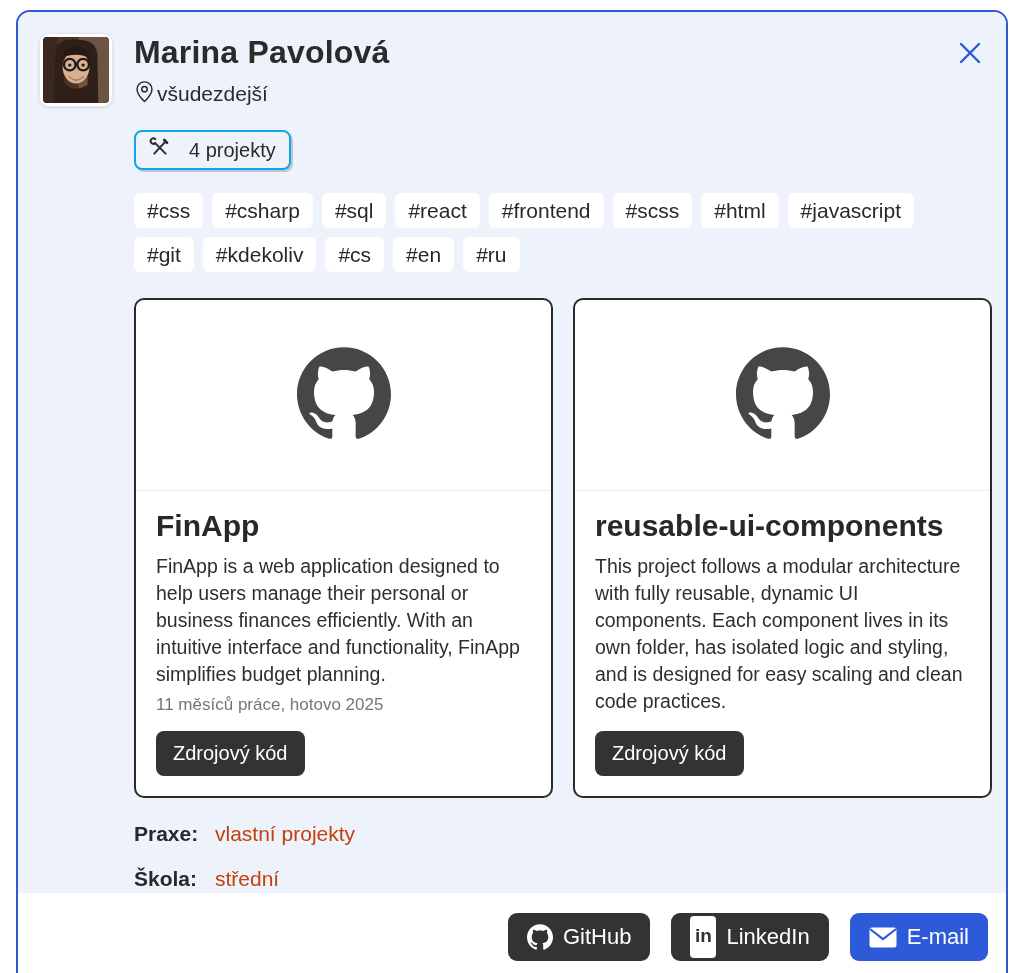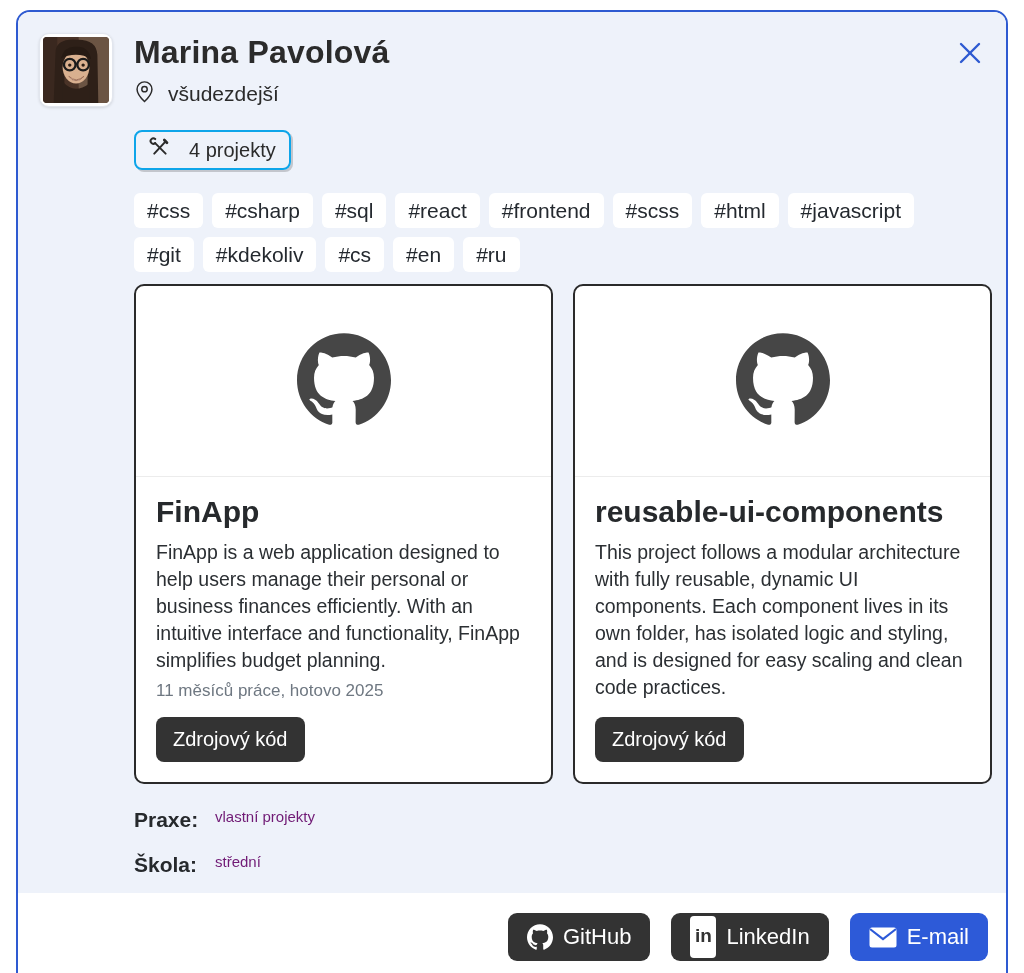--- a/index.html
+++ b/index.html
@@ -16,56 +16,56 @@
                background:transparent; border:none; cursor:pointer; display:flex;
                align-items:center; justify-content:center; }
 
   
   .header { display:flex; gap:21px; }
   .avatar-frame { width:74px; height:74px; background:#fff; border:1px solid #e2e6ee;
                   border-radius:10px; padding:3px; box-shadow:0 1px 3px rgba(0,0,0,.12); flex:none; }
   .avatar-frame svg { width:100%; height:100%; border-radius:4px; display:block; }
   .header-text { padding-top:1px; }
   .person-name { font-size:32px; font-weight:700; color:#2b2b2b; letter-spacing:.2px; }
-  .location-row { margin-top:9px; display:flex; align-items:center; gap:13px;
+  .location-row { margin-top:9px; display:flex; align-items:center; gap:2px;
                   font-size:21px; color:#2b2b2b; }
 
   .content { margin-left:95px; }
 
   
   .badge { margin-top:22px; display:inline-flex; align-items:center; gap:19px;
            border:2px solid #0ea5e9; border-radius:8px; padding:5px 13px;
            font-size:20px; color:#2b2b2b; background:transparent;
            box-shadow:2px 2px 0 rgba(0,0,0,.18); cursor:pointer; }
 
   
   .tags { margin-top:23px; display:flex; flex-wrap:wrap; gap:9px; max-width:858px; }
   .tag { background:#ffffff; border-radius:6px; padding:5px 13px; font-size:21px;
          color:#24292f; line-height:1.2; }
 
   
-  .cards { margin-top:12px; display:flex; gap:20px; width:858px; }
+  .cards { margin-top:26px; display:flex; gap:20px; width:858px; }
   .card { flex:1 1 0; background:#ffffff; border:2px solid #2a2a2a; border-radius:10px;
           overflow:hidden; display:flex; flex-direction:column; height:500px; }
   .card-media { height:191px; flex:none; display:flex; align-items:center; justify-content:center;
                 border-bottom:1px solid #ececec; }
   .card-media svg { width:94px; height:94px; fill:#464646; }
   .card-content { padding:10px 20px 20px; display:flex; flex-direction:column; flex:1; }
   .card-title { font-size:30px; font-weight:700; color:#26292c; margin:8px 0 10px; }
   .card-desc { font-size:19.5px; line-height:1.38; color:#2b2f33; }
   .card-meta { font-size:17px; color:#6e7781; margin-top:7px; }
   .card-btn { margin-top:auto; align-self:flex-start; background:#333333; color:#ffffff;
               border:none; border-radius:8px; padding:11px 17px; font-size:20px;
               font-family:inherit; cursor:pointer; }
 
   
   .details { margin-top:24px; }
   .detail-row { display:flex; align-items:flex-start; margin-bottom:21px; }
   .detail-label { width:81px; font-size:21px; font-weight:700; color:#26292c; flex:none; }
-  .detail-value { font-size:15px; color:#701a75; }
+  .detail-value { font-size:21px; color:#c2410c; }
 
   
   .modal-footer { background:#ffffff; flex:1; display:flex; align-items:flex-start;
                   justify-content:flex-end; gap:21px; padding:20px 18px 0 0; }
   .footer-btn { display:flex; align-items:center; gap:10px; border:none; cursor:pointer;
                 border-radius:9px; padding:7px 19px; font-size:22px; font-family:inherit;
                 color:#ffffff; background:#333333; height:48px; }
   .footer-btn.email { background:#2d5ad8; }
   .footer-btn svg { display:block; }
   .li-box { width:26px; height:42px; background:#ffffff; border-radius:4px; color:#333333;

